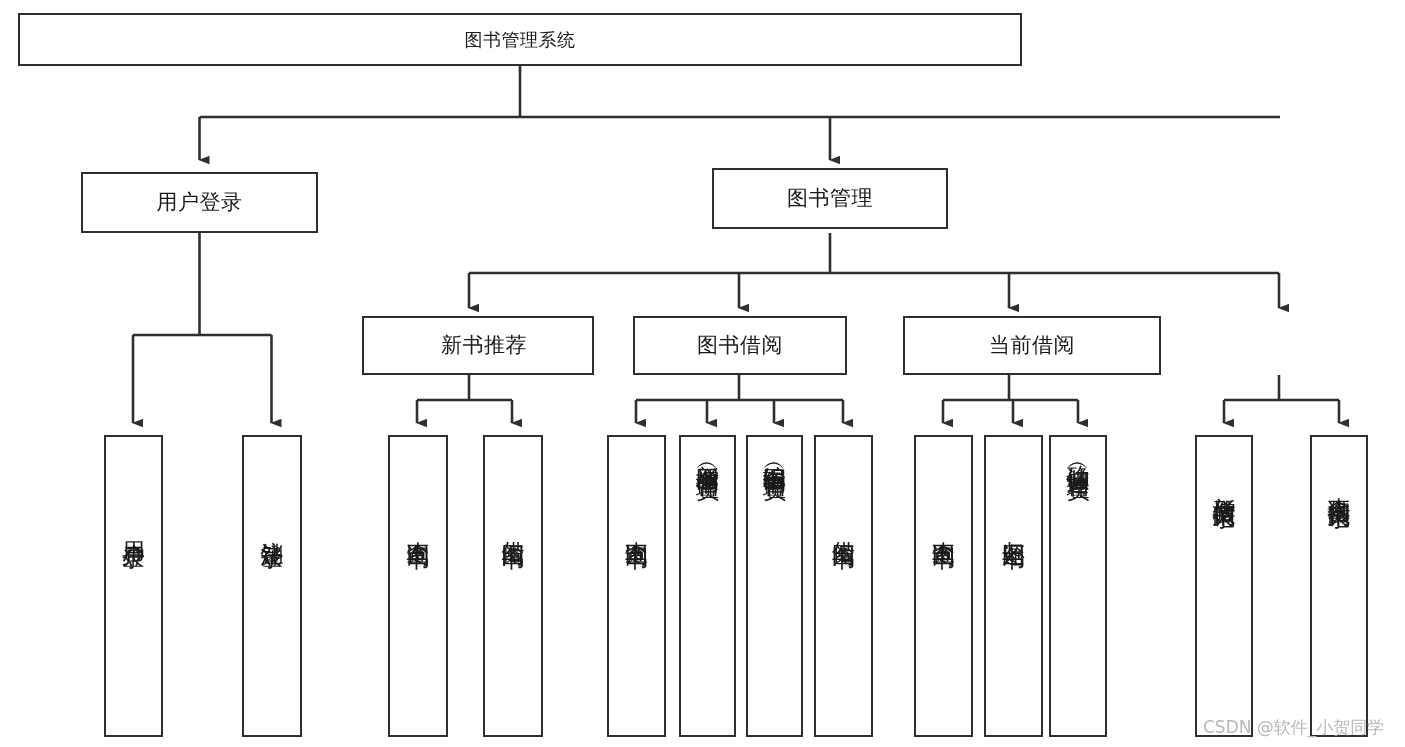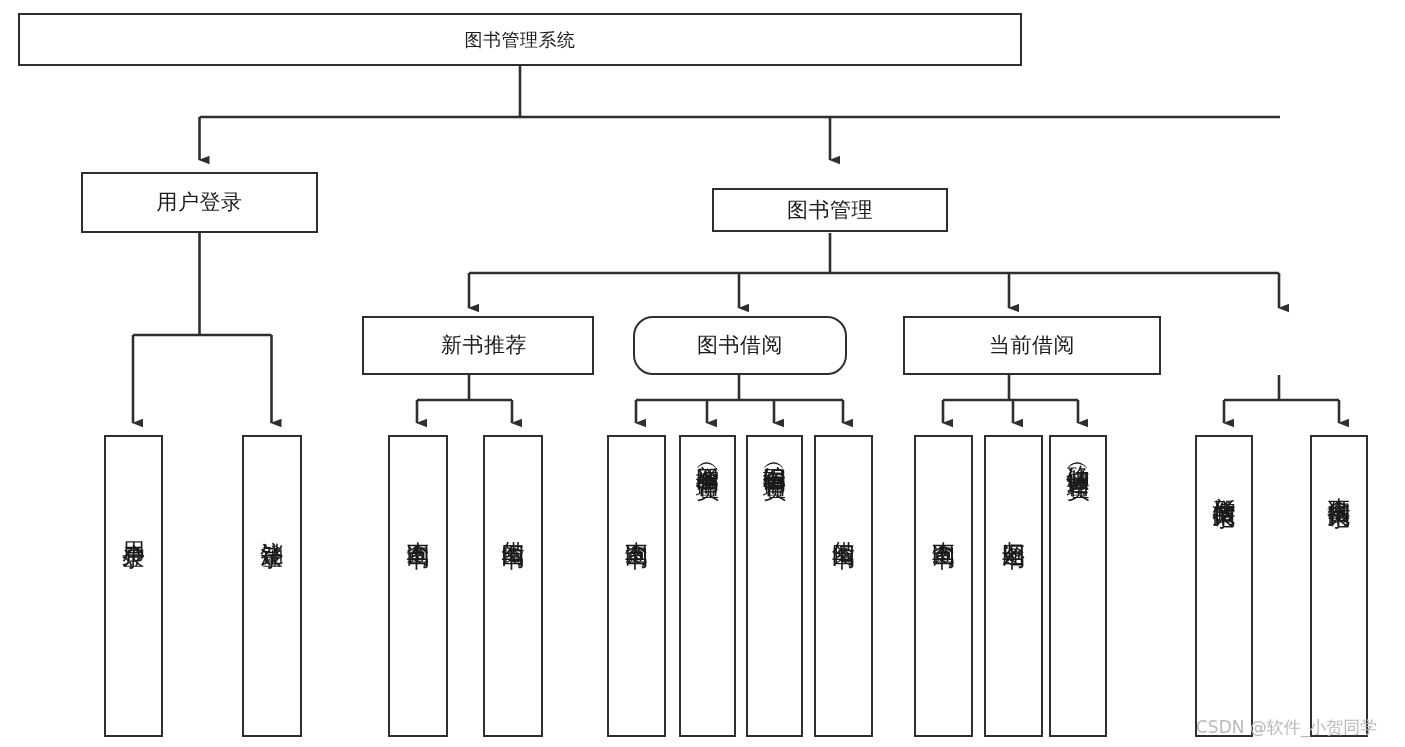--- a/index.html
+++ b/index.html
@@ -58,20 +58,21 @@
     white-space: nowrap;
   }
   #root-node .label { font-size: 18px; }
   .watermark {
     position: absolute;
     color: #b9b9b9;
     font-size: 17px;
     font-family: "DejaVu Sans", "Liberation Sans", sans-serif;
     white-space: nowrap;
     user-select: none;
+    padding-left: 7px;
   }
 </style>
 </head>
 <body>
 
 <div id="canvas">
 
   <svg class="edges" viewBox="0 0 1405 747">
     <defs>
       <marker id="arrow" markerWidth="9" markerHeight="11" refX="4.2" refY="10" orient="auto" markerUnits="userSpaceOnUse">
@@ -122,28 +123,28 @@
     </g>
   </svg>
 
   <div class="node horizontal" id="root-node" style="left:18px; top:13px; width:1004px; height:53px;">
     <span class="label">图书管理系统</span>
   </div>
 
   <div class="node horizontal" style="left:81px; top:172px; width:237px; height:61px;">
     <span class="label">用户登录</span>
   </div>
-  <div class="node horizontal" style="left:712px; top:188px; width:236px; height:44px;">
+  <div class="node horizontal" style="left:712px; top:168px; width:236px; height:61px;">
     <span class="label">图书管理</span>
   </div>
 
   <div class="node horizontal" style="left:362px; top:316px; width:232px; height:59px;padding-left:12px;">
     <span class="label">新书推荐</span>
   </div>
-  <div class="node horizontal" style="left:633px; top:316px; width:214px; height:59px;border-radius:20px;">
+  <div class="node horizontal" style="left:633px; top:316px; width:214px; height:59px;">
     <span class="label">图书借阅</span>
   </div>
   <div class="node horizontal" style="left:903px; top:316px; width:258px; height:59px;">
     <span class="label">当前借阅</span>
   </div>
 
   <div class="node vertical" style="left:104px; top:435px; width:59px; height:302px; padding-top:86px;">
     <span class="label">用户登录</span>
   </div>
   <div class="node vertical" style="left:242px; top:435px; width:60px; height:302px; padding-top:86px;">

